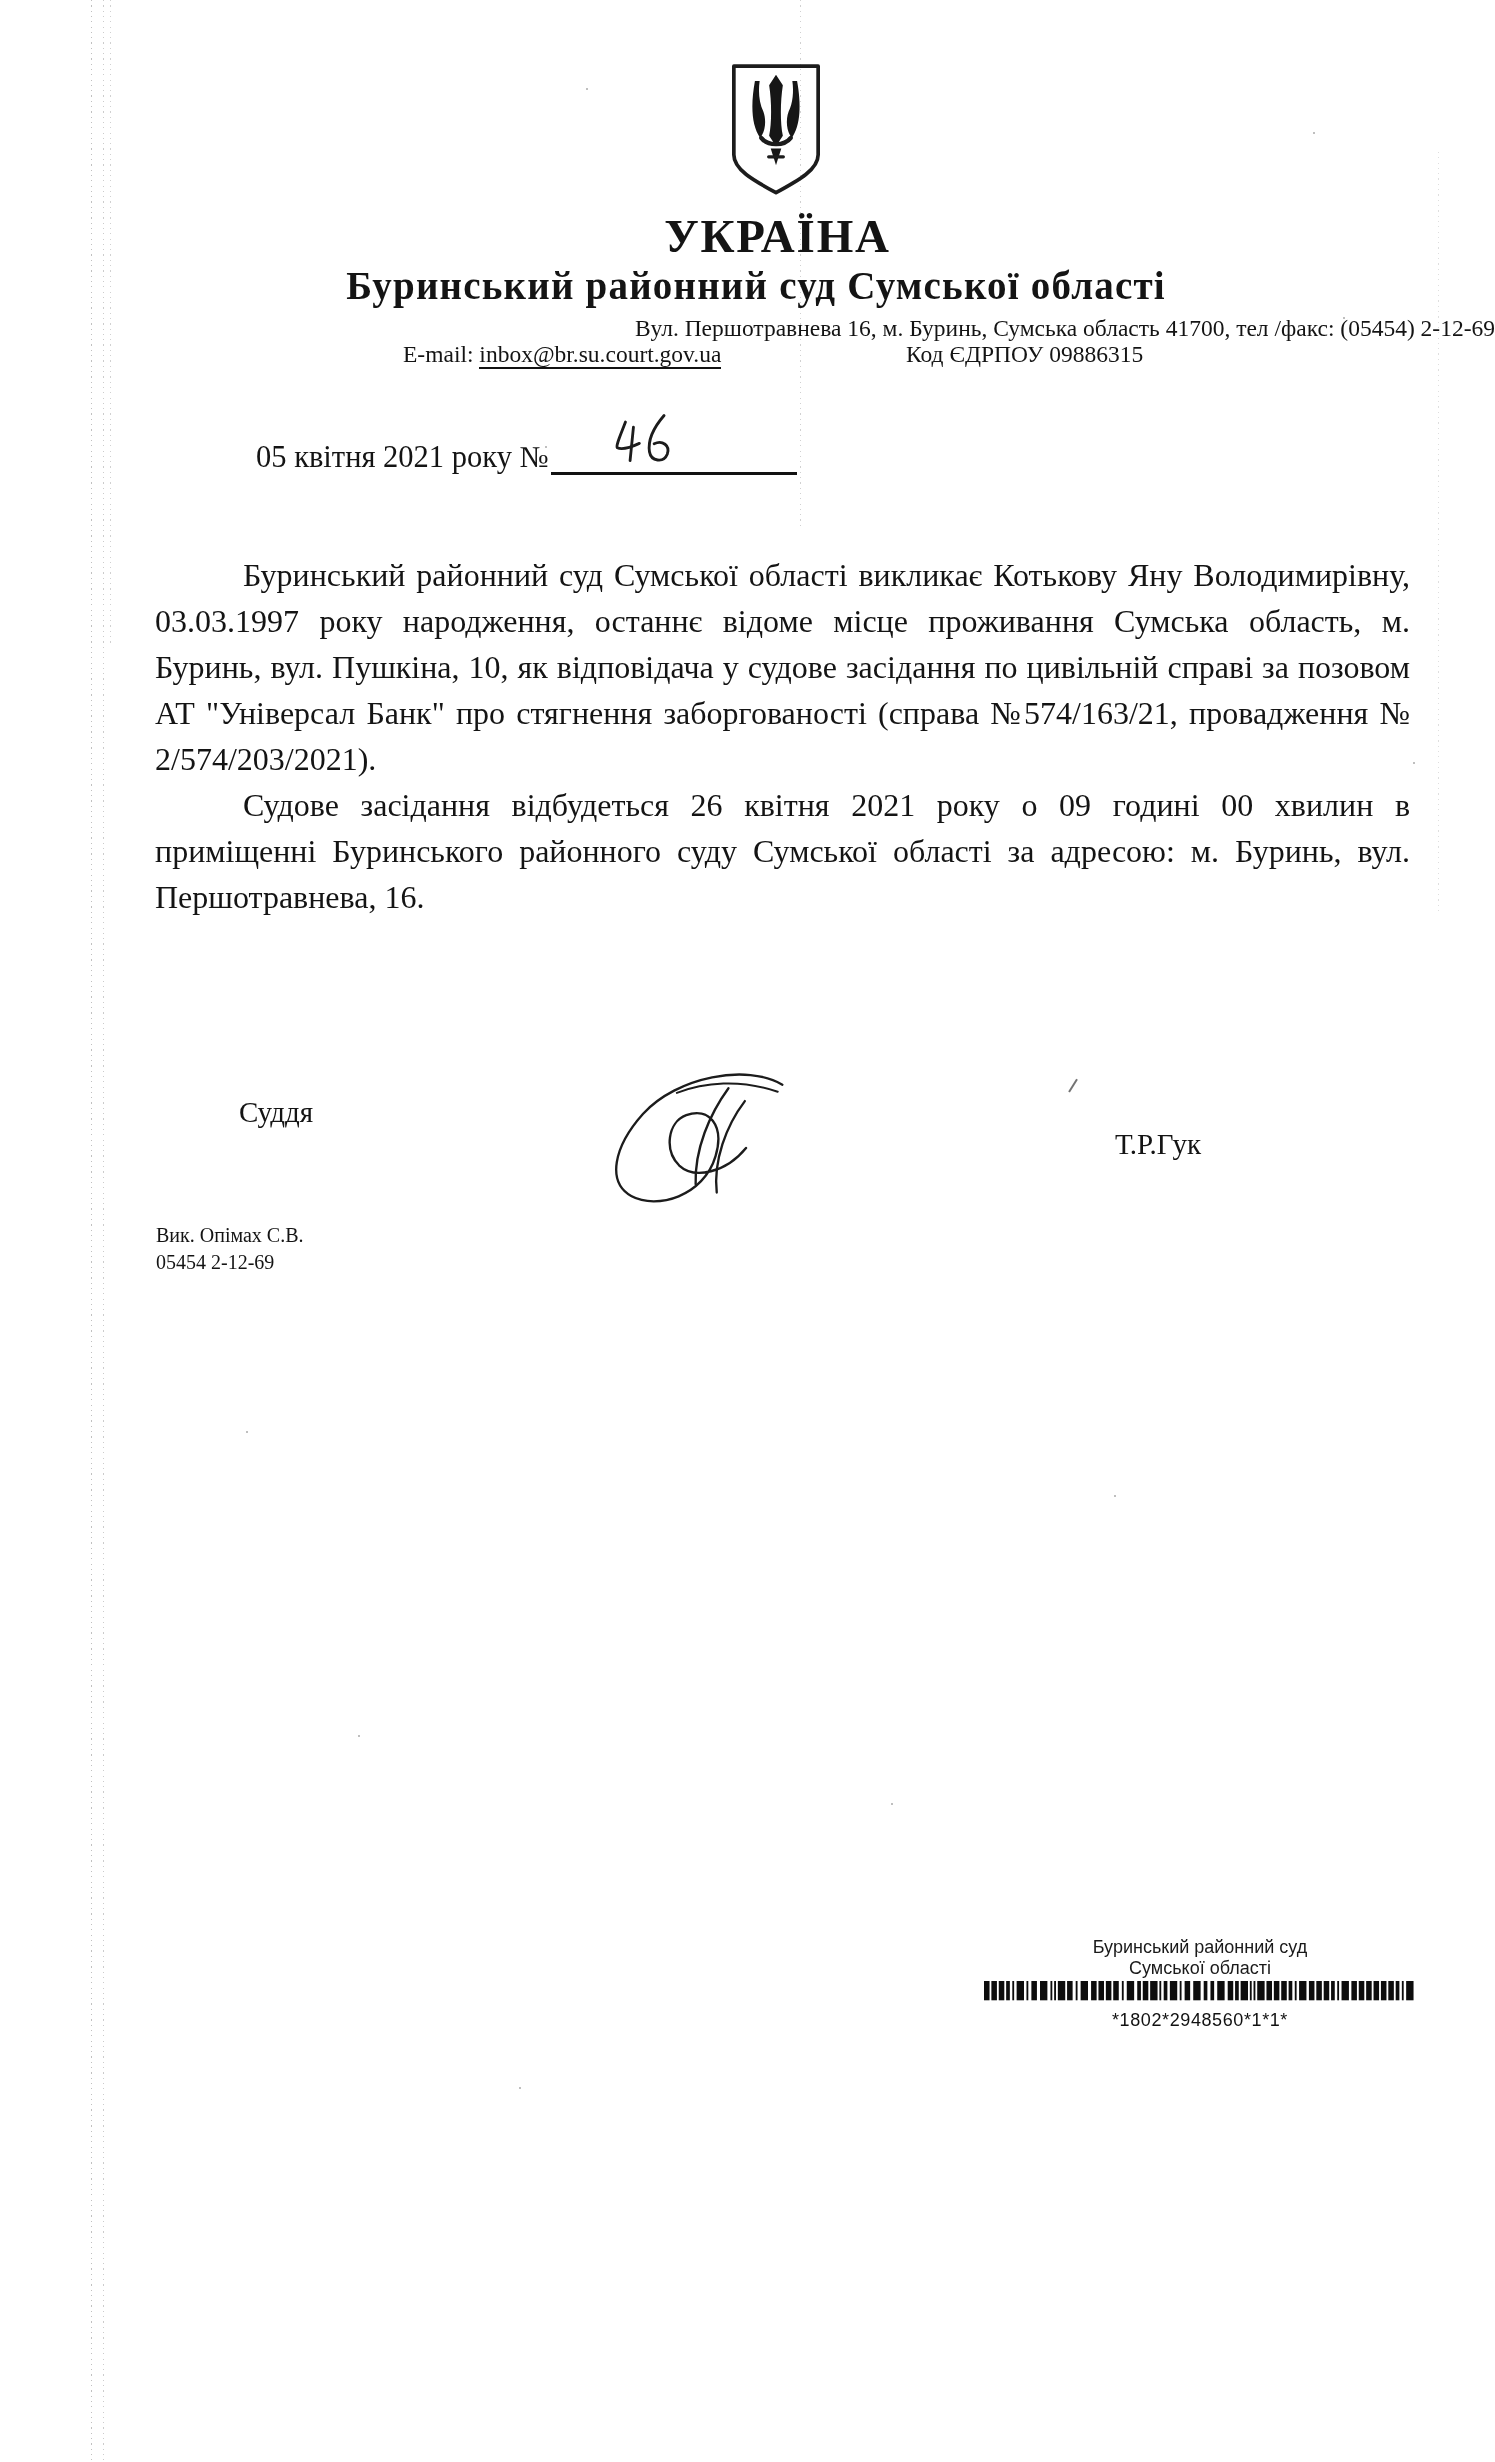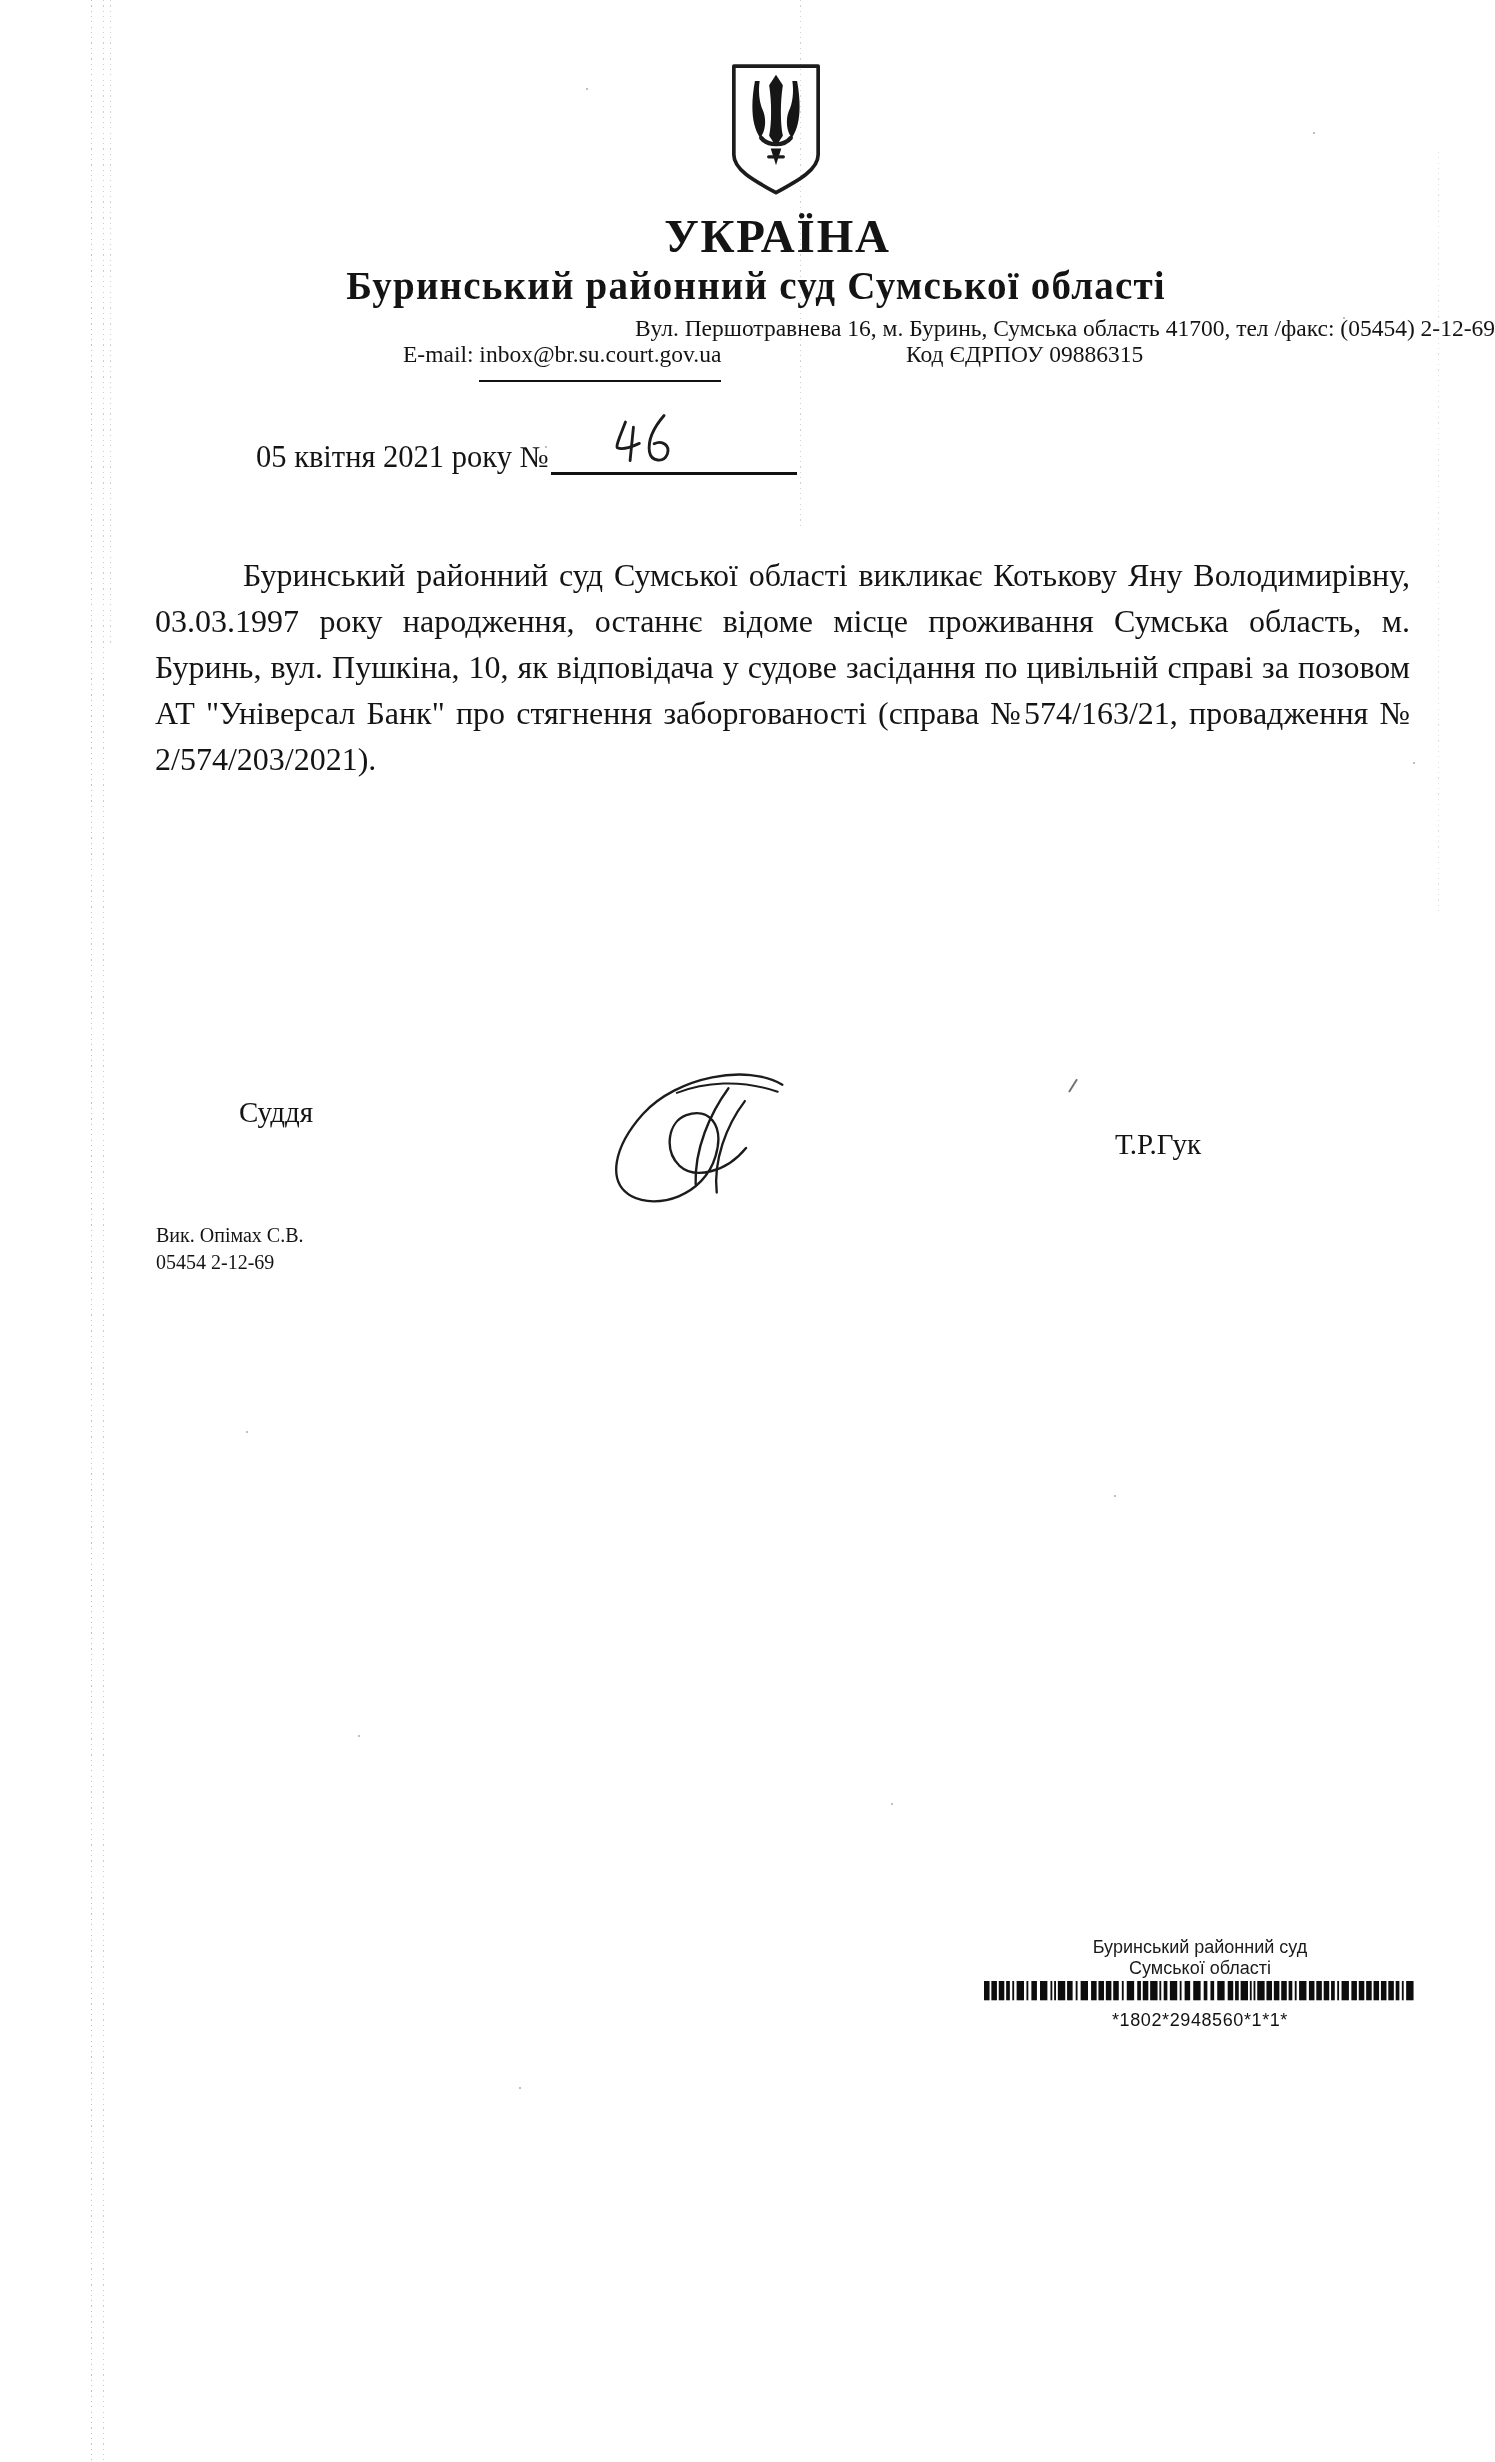--- a/index.html
+++ b/index.html
@@ -8,21 +8,21 @@
     font-family:"Liberation Serif", serif;color:#141414;overflow:hidden;
     -webkit-font-smoothing:antialiased;
   }
   .abs{position:absolute;}
   
   .emblem{left:723px;top:62px;width:106px;height:137px;}
   .country{left:0;width:1555px;top:209px;text-align:center;font-size:47px;font-weight:bold;letter-spacing:1.8px;}
   .court-name{left:17.6px;width:1477px;top:263px;text-align:center;font-size:39px;font-weight:bold;letter-spacing:1.2px;}
   .address{left:64px;width:1431px;top:315px;text-align:right;font-size:23.5px;}
   .email-part{left:403px;top:341px;font-size:23.5px;}
-  .email-value{border-bottom:2.3px solid #121212;padding-bottom:13px;}
+  .email-value{border-bottom:2.3px solid #121212;padding-bottom:0;}
   .edrpou{left:906px;top:341px;font-size:23.5px;}
   
   .date-row{left:256px;top:440px;font-size:30.5px;white-space:nowrap;}
   .number-line{display:inline-block;width:246px;border-bottom:3.5px solid #121212;height:1em;vertical-align:-8.2px;margin-left:2.3px;position:relative;}
   .num46{position:absolute;left:56px;bottom:-2.3px;width:76px;height:63px;transform:rotate(-4deg);}
   
   .body-text{left:155px;top:552px;width:1255px;font-size:32px;line-height:46px;text-align:justify;}
   .body-text p{margin:0;text-indent:88px;}
   
   .judge-label{left:239px;top:1096px;font-size:29px;}
@@ -81,20 +81,21 @@
     <svg class="num46" viewBox="0 0 160 120" aria-hidden="true">
       <path class="ink" stroke-width="6" d="M42 14 C30 40 18 62 21 67 C31 73 55 66 68 61"></path>
       <path class="ink" stroke-width="6" d="M58 26 L46 96"></path>
       <path class="ink" stroke-width="6" d="M124 6 C104 26 86 54 88 80 C90 101 116 106 125 88 C133 70 117 57 99 64"></path>
     </svg>
   </span>
 </div>
 
 <div class="abs body-text">
   <p>Буринський районний суд Сумської області викликає Котькову Яну Володимирівну, 03.03.1997 року народження, останнє відоме місце проживання Сумська область, м. Буринь, вул. Пушкіна, 10, як відповідача у судове засідання по цивільній справі за позовом АТ "Універсал Банк" про стягнення заборгованості (справа №574/163/21, провадження № 2/574/203/2021).</p>
+  <p>Судове засідання відбудеться 26 квітня 2021 року о 09 годині 00 хвилин в приміщенні Буринського районного суду Сумської області за адресою: м. Буринь, вул. Першотравнева, 16.</p>
 </div>
 
 <div class="abs judge-label">Суддя</div>
 <svg class="abs sig" viewBox="0 0 384 242" aria-hidden="true">
   <path class="ink" stroke-width="4" d="M330 30 C270 -6 150 16 92 80 C42 136 30 196 72 220 C116 244 196 220 216 152 C232 98 204 68 166 82 C134 94 128 142 154 168 C180 192 234 180 268 138"></path>
   <path class="ink" stroke-width="4" d="M238 36 C206 80 180 140 182 200"></path>
   <path class="ink" stroke-width="4" d="M266 58 C234 100 212 160 218 214"></path>
   <path class="ink" stroke-width="3.5" d="M150 44 C196 26 258 20 322 42"></path>
 </svg>
 <div class="abs judge-name">Т.Р.Гук</div>

